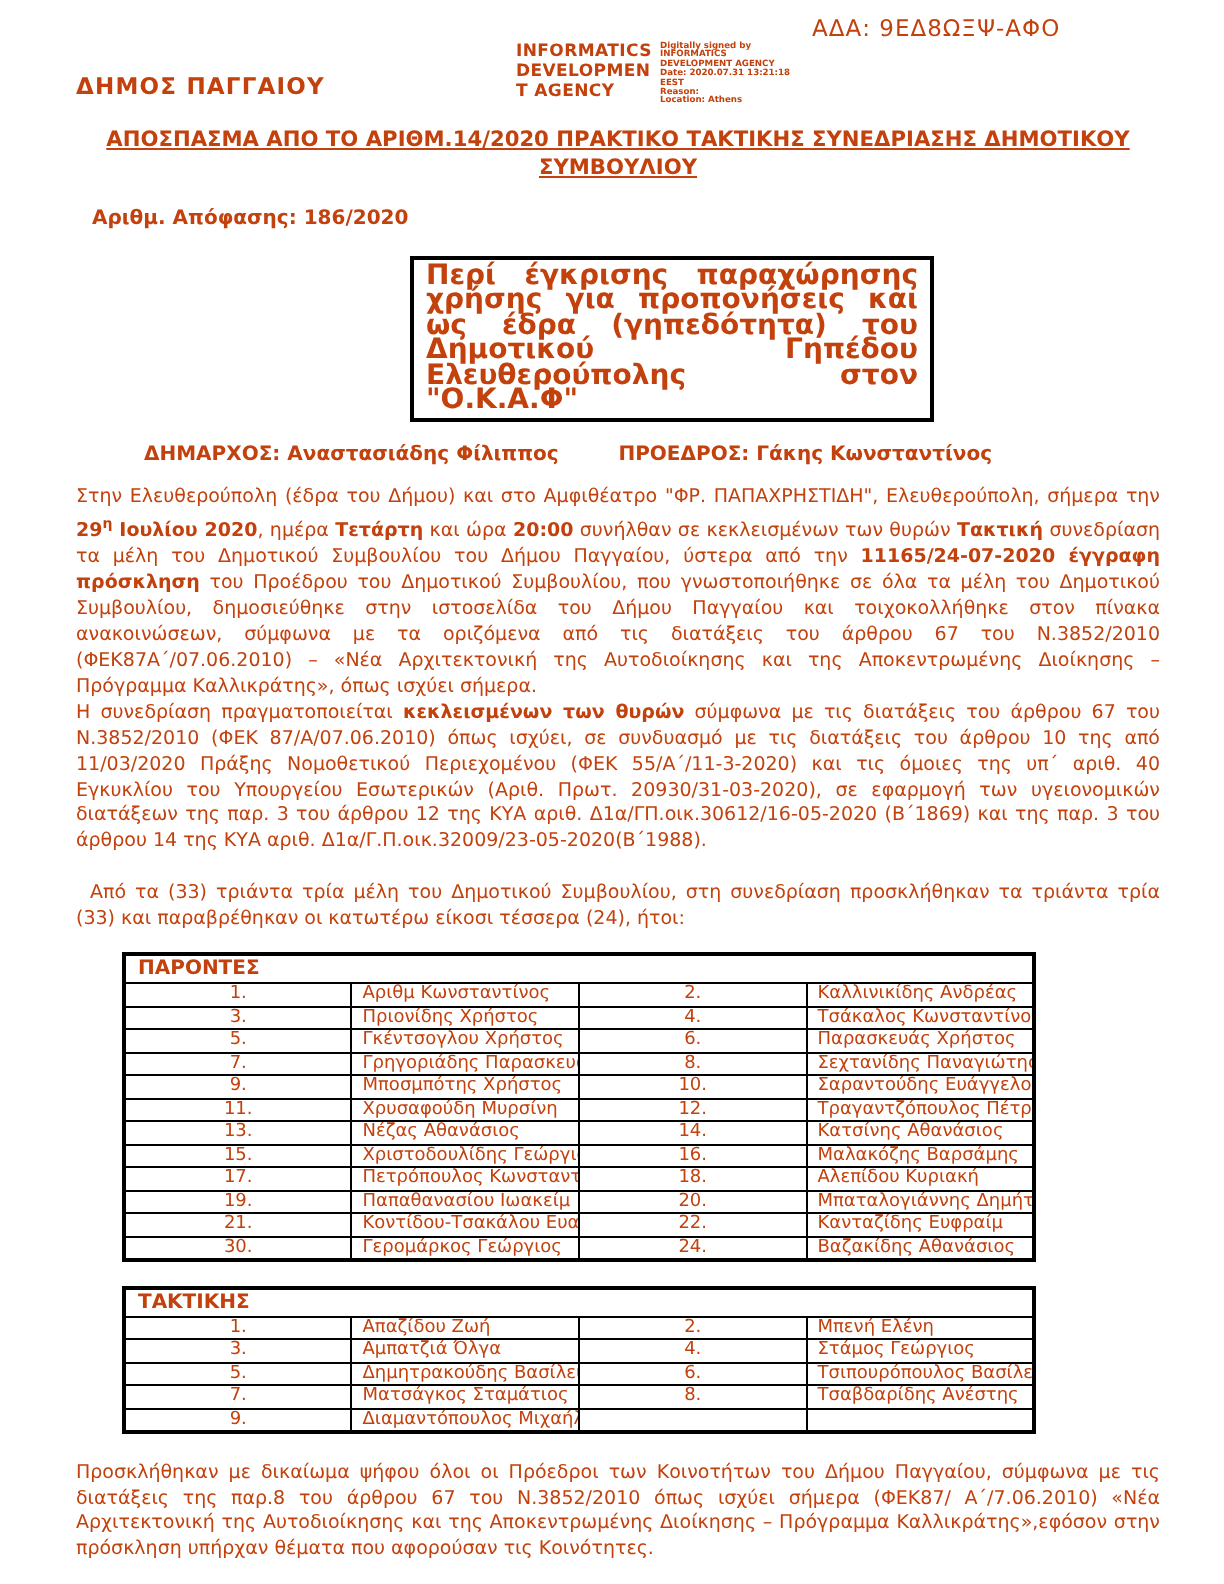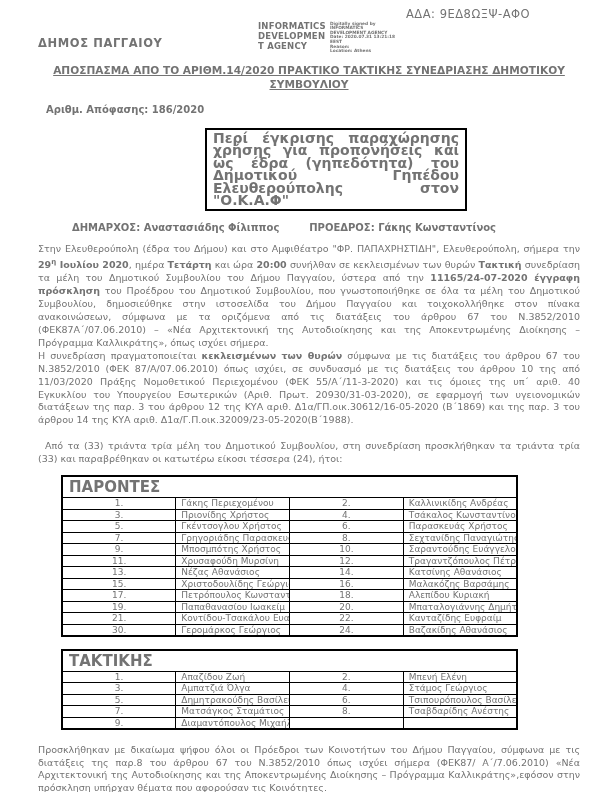--- a/index.html
+++ b/index.html
@@ -1,19 +1,19 @@
 <!DOCTYPE html>
 <html><head>
 <meta charset="utf-8">
 <style>
   * { margin:0; padding:0; box-sizing:border-box; }
   html,body { background:#888; }
   .page {
     position:relative; width:612px; height:792px; margin:0 auto;
-    background:#ffffff; color:#737373;
+    background:#ffffff; color:#c2410c;
     font-family:"DejaVu Sans","Liberation Sans",sans-serif;
     overflow:hidden;
   }
   .ada { position:absolute; top:7px; left:406px; font-size:11.5px; letter-spacing:0.5px; }
   .muni { position:absolute; top:36px; left:38px; font-size:11.5px; font-weight:bold; letter-spacing:0.6px; }
   .stamp { position:absolute; top:21px; left:258px; display:flex; gap:4px; }
   .stamp-agency { font-size:8.5px; font-weight:bold; line-height:10px; white-space:pre-line; letter-spacing:0.2px; }
   .stamp-sig { font-size:6px; line-height:6.4px; transform:scale(0.72); transform-origin:top left; width:120px; font-weight:bold; }
   .content { padding:64px 32px 0 38px; }
   .title {
@@ -28,21 +28,21 @@
   }
   .officials { margin-top:11px; display:flex; font-weight:bold; font-size:10px; }
   .officials .mayor { margin-left:34px; }
   .officials .president { margin-left:auto; margin-right:84px; }
   .body-p { font-size:9.5px; line-height:12.9px; text-align:justify; }
   .p-first { margin-top:10px; }
   .p-invite { margin-top:13px; text-indent:7px; }
   .tables { margin-top:9px; margin-left:23px; width:457px; }
   table.members { border-collapse:collapse; width:100%; border:2px solid #000; table-layout:fixed; }
   table.members th {
-    border:1.5px solid #000; text-align:left; font-size:15px;
+    border:1.5px solid #000; text-align:left; font-size:10px;
     padding:1px 6px; height:13px;
   }
   table.members td { border:1.5px solid #000; font-size:9px; height:11.5px; overflow:hidden; white-space:nowrap; }
   table.members td:nth-child(odd) { text-align:center; padding:0 1px; }
   table.members td:nth-child(even) { padding:0 5px; }
   table.members td:nth-child(1) { width:27px; }
   table.members td:nth-child(2) { width:177px; }
   table.members td:nth-child(3) { width:29px; }
   .absent-table { margin-top:12px; }
   .closing { margin-top:14px; }
@@ -91,21 +91,21 @@
     <div class="tables">
       <table class="members">
         <thead>
           <tr>
             <th colspan="4">ΠΑΡΟΝΤΕΣ</th>
           </tr>
         </thead>
         <tbody>
             <tr>
               <td>1.</td>
-              <td>Γάκης Περιεχομένου</td>
+              <td>Αριθμ Κωνσταντίνος</td>
               <td>2.</td>
               <td>Καλλινικίδης Ανδρέας</td>
             </tr>
             <tr>
               <td>3.</td>
               <td>Πριονίδης Χρήστος</td>
               <td>4.</td>
               <td>Τσάκαλος Κωνσταντίνος</td>
             </tr>
             <tr>

